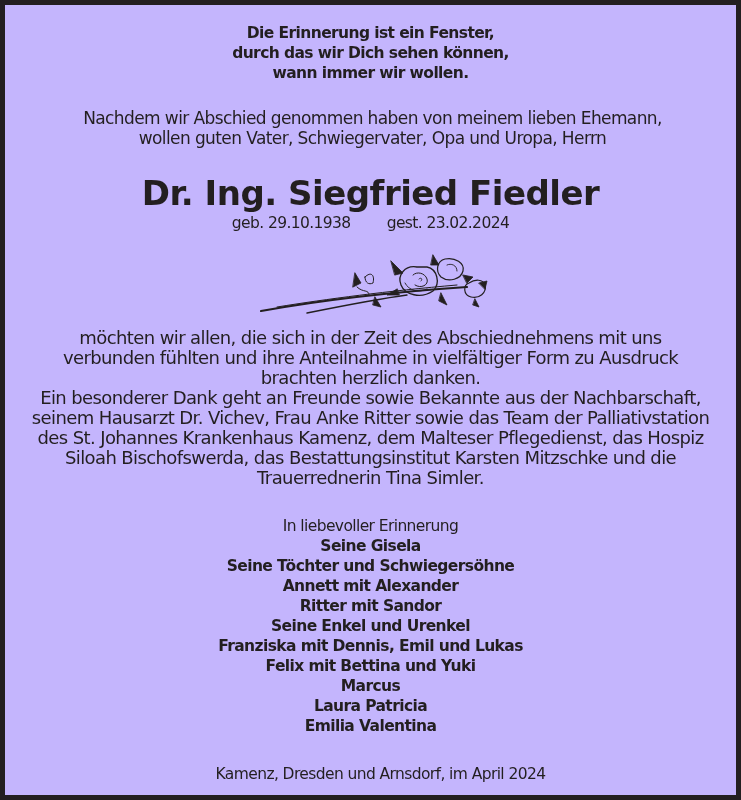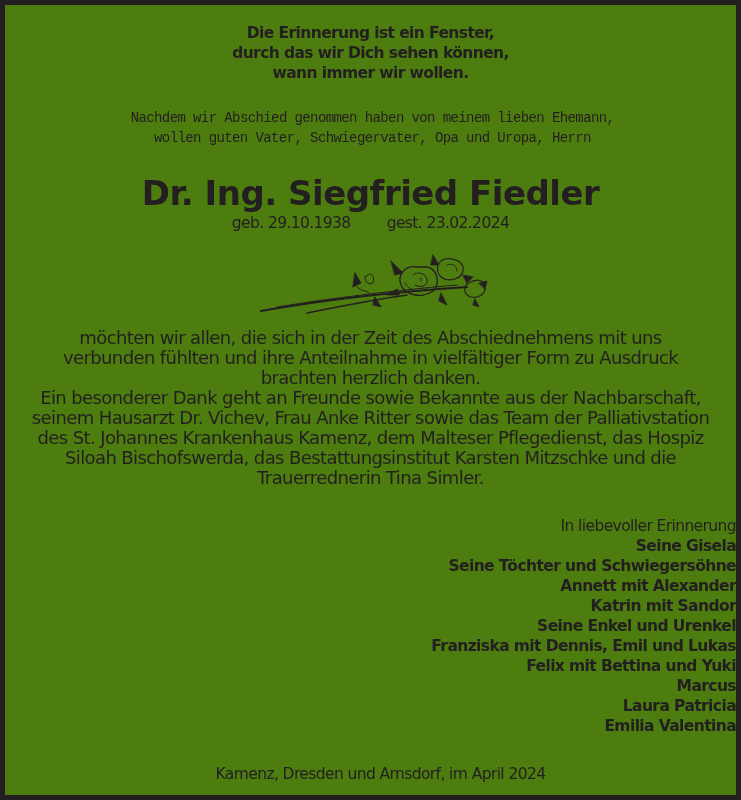--- a/index.html
+++ b/index.html
@@ -2,55 +2,55 @@
 <html><head>
   <meta charset="utf-8">
   <style>
     html, body { margin: 0; padding: 0; background: #ffffff; }
     body { width: 741px; height: 800px; overflow: hidden; }
     .frame {
       position: absolute; left: 0; top: 0;
       width: 741px; height: 800px;
       box-sizing: border-box;
       border: 5px solid #231f20;
-      background: #4d7c0f;
+      background: #c4b5fd;
       color: #231f20;
       font-family: "DejaVu Sans", "Liberation Sans", sans-serif;
       text-align: center;
     }
     .line { display: block; white-space: nowrap; }
     .motto {
       position: absolute; left: 0; right: 0; top: 18px;
       font-size: 15.5px; font-weight: bold; line-height: 20px;
       letter-spacing: -0.6px;
     }
     .intro {
       position: absolute; left: 4px; right: 0; top: 103px;
-      font-size: 14px; line-height: 20px; letter-spacing: -0.6px; font-family: Liberation Mono, monospace;
+      font-size: 17px; line-height: 20px; letter-spacing: -0.6px;
     }
     .name {
       position: absolute; left: 0; right: 0; top: 168px;
       font-size: 34px; font-weight: bold; line-height: 40px;
       letter-spacing: -0.5px;
     }
     .dates {
       position: absolute; left: 0; right: 0; top: 208px;
       font-size: 15.5px; line-height: 20px; letter-spacing: -0.6px;
     }
     .dates .gap { display: inline-block; width: 36px; }
     .rose {
       position: absolute; left: 252px; top: 248px; width: 240px; height: 62px;
     }
     .thanks {
       position: absolute; left: 0; right: 0; top: 323px;
       font-size: 18px; line-height: 20px; letter-spacing: -0.6px;
     }
     .family {
       position: absolute; left: 0; right: 0; top: 511px;
-      font-size: 15.5px; line-height: 20px; letter-spacing: -0.6px; text-align: right;
+      font-size: 15.5px; line-height: 20px; letter-spacing: -0.6px;
     }
     .family .bold { font-weight: bold; }
     .place {
       position: absolute; left: 0; right: 0; top: 759px;
       font-size: 15.5px; line-height: 20px; letter-spacing: -0.6px; margin-left: 20px;
     }
   </style>
 </head>
 <body>
 
@@ -114,21 +114,21 @@
     <span class="line">des St. Johannes Krankenhaus Kamenz, dem Malteser Pflegedienst, das Hospiz</span>
     <span class="line">Siloah Bischofswerda, das Bestattungsinstitut Karsten Mitzschke und die</span>
     <span class="line">Trauerrednerin Tina Simler.</span>
   </div>
 
   <div class="family">
     <span class="line">In liebevoller Erinnerung</span>
     <span class="line bold">Seine Gisela</span>
     <span class="line bold">Seine Töchter und Schwiegersöhne</span>
     <span class="line bold">Annett mit Alexander</span>
-    <span class="line bold">Katrin mit Sandor</span>
+    <span class="line bold">Ritter mit Sandor</span>
     <span class="line bold">Seine Enkel und Urenkel</span>
     <span class="line bold">Franziska mit Dennis, Emil und Lukas</span>
     <span class="line bold">Felix mit Bettina und Yuki</span>
     <span class="line bold">Marcus</span>
     <span class="line bold">Laura Patricia</span>
     <span class="line bold">Emilia Valentina</span>
   </div>
 
   <div class="place">Kamenz, Dresden und Arnsdorf, im April 2024</div>
 

